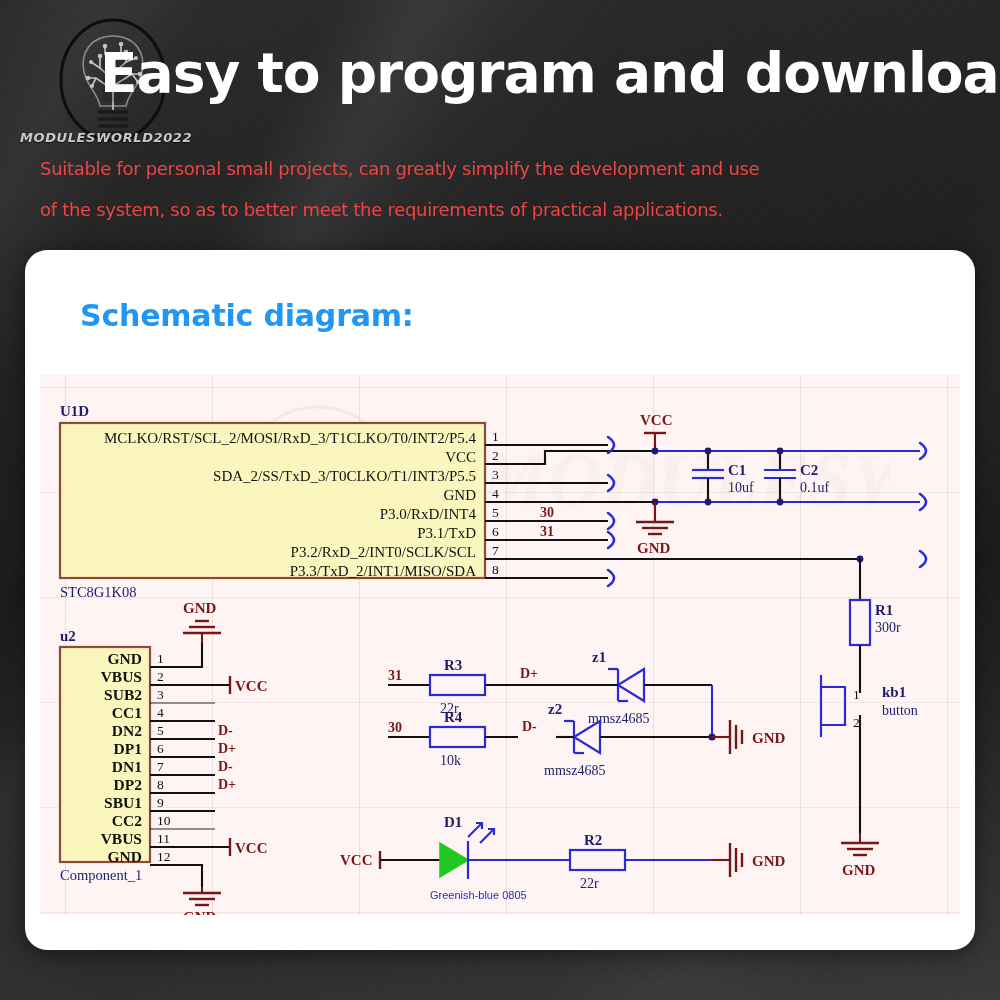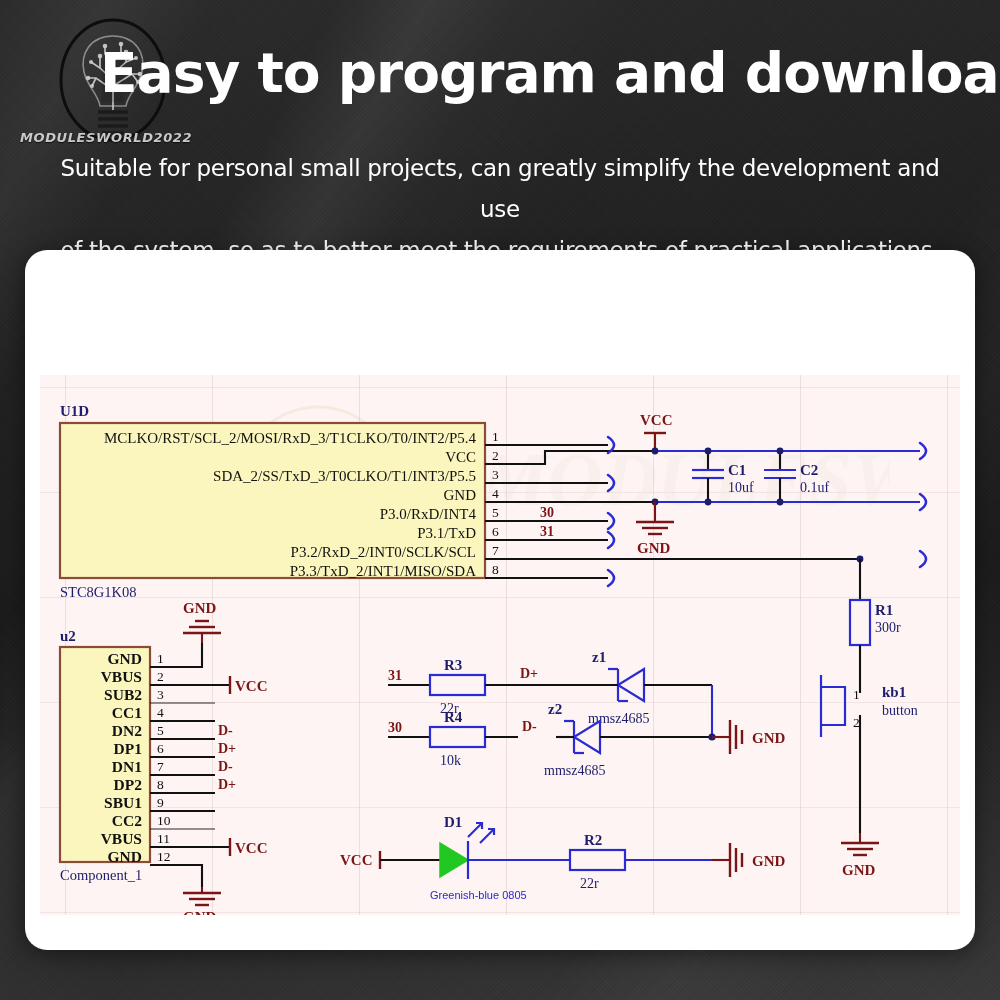--- a/index.html
+++ b/index.html
@@ -53,25 +53,25 @@
     font-weight: 700;
     font-size: 55px;
     line-height: 66px;
     letter-spacing: -1px;
     color: #ffffff;
     white-space: nowrap;
   }
   #subhead {
     position: absolute; left: 40px; top: 148px;
     width: 920px;
-    text-align: center;
+    text-align: left;
     font-family: "DejaVu Sans", sans-serif;
-    font-size: 23px;
+    font-size: 18px;
     line-height: 41px;
-    color: #ffffff;
+    color: #ef4444;
     letter-spacing: -0.3px;
   }
 
   
   #card {
     position: absolute; left: 25px; top: 250px;
     width: 950px; height: 700px;
     background: #ffffff;
     border-radius: 22px;
     overflow: hidden;
@@ -183,20 +183,21 @@
   <div id="brand-tag">MODULESWORLD2022</div>
 
   <div id="subhead">
     <span>Suitable for personal small projects, can greatly simplify the development and use</span><br>
     <span>of the system, so as to better meet the requirements of practical applications.</span>
   </div>
 </div>
 
 <div id="card">
 
+  <div id="section-title">Schematic diagram:</div>
 
   <div id="schematic">
     <div id="schematic-grid"></div>
 
     <svg id="schematic-wm" viewBox="0 0 700 200">
       <g opacity=".34">
         <circle cx="128" cy="100" r="78" fill="none" stroke="#cdbf7a" stroke-width="3"></circle>
         <path d="M128 46 C100 46 88 66 93 88 C97 104 112 112 114 128 L142 128 C144 112 159 104 163 88 C168 66 156 46 128 46 Z" fill="none" stroke="#cdbf7a" stroke-width="2"></path>
         <g stroke="#cdbf7a" stroke-width="2" fill="none">
           <path d="M128 132 L128 72"></path>

